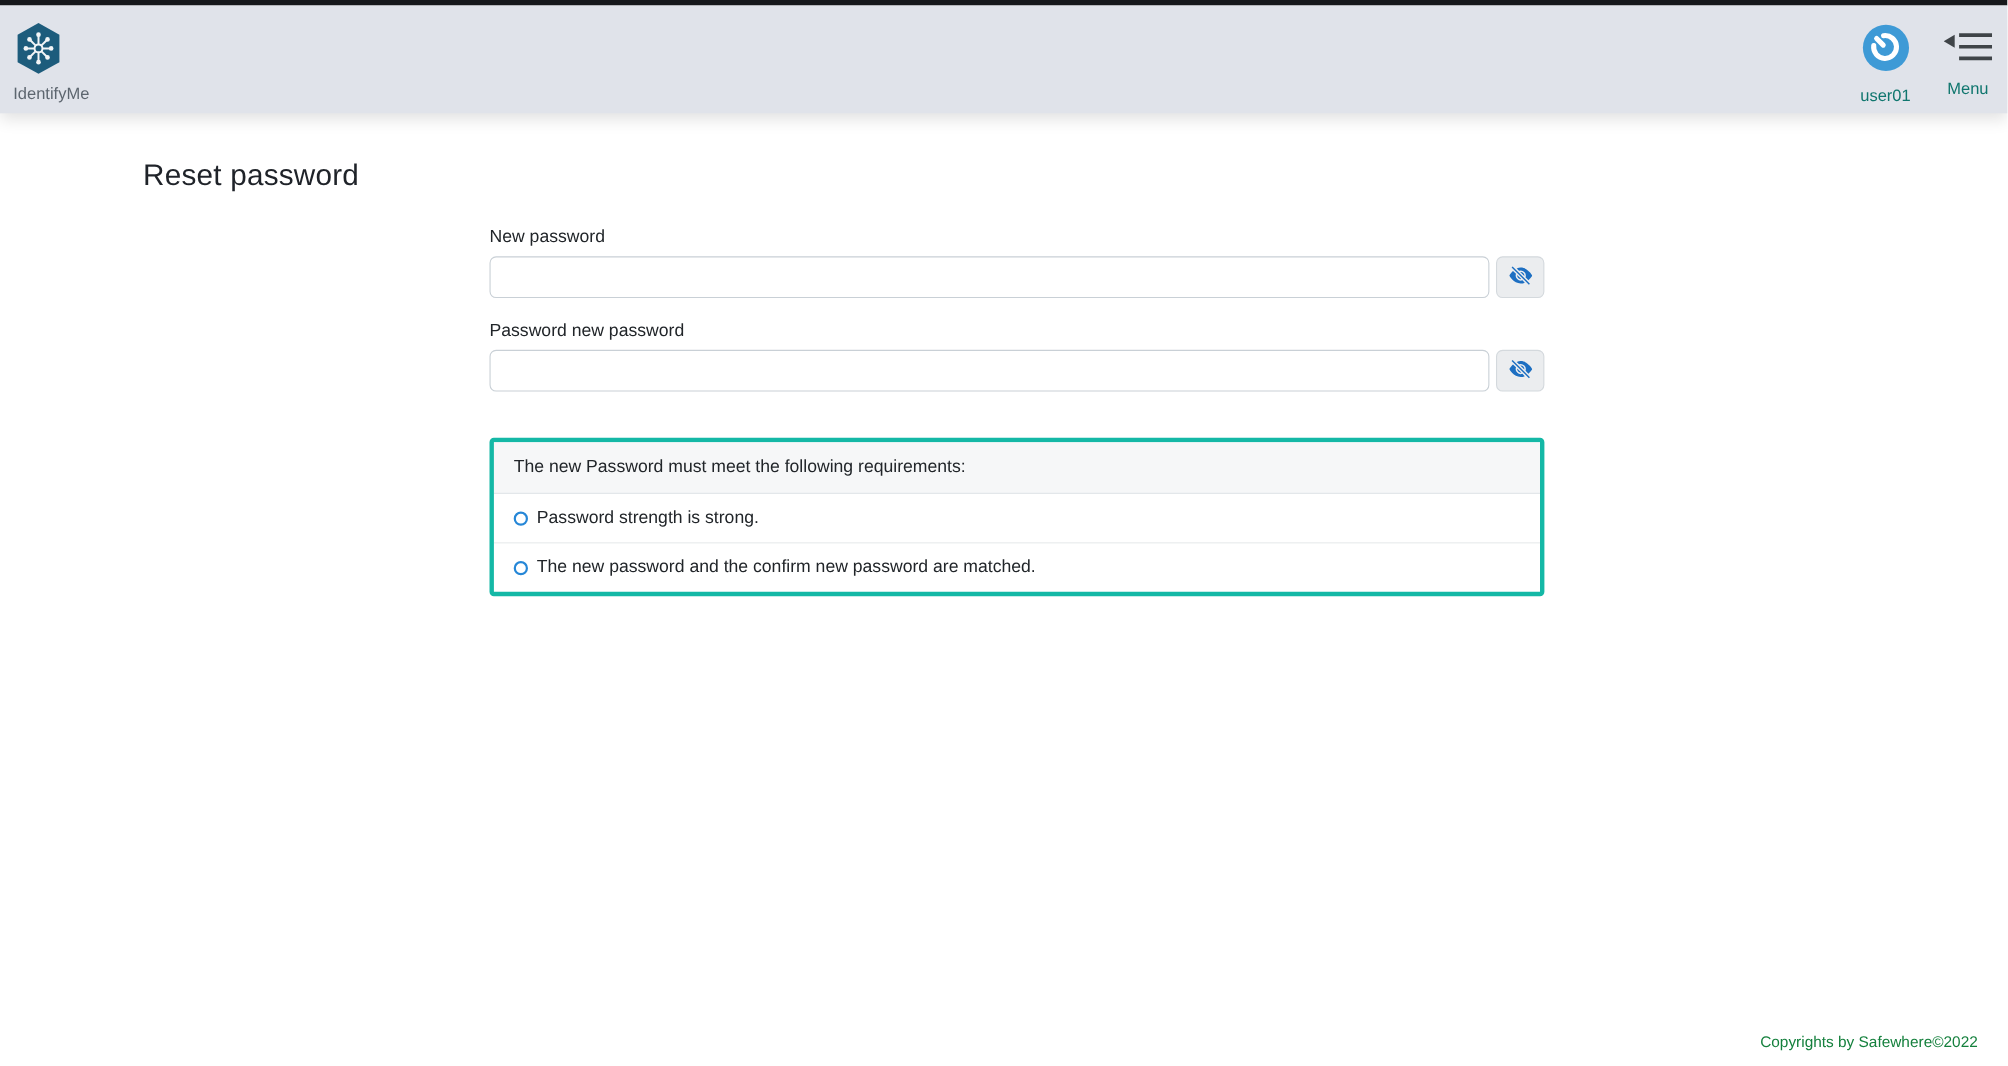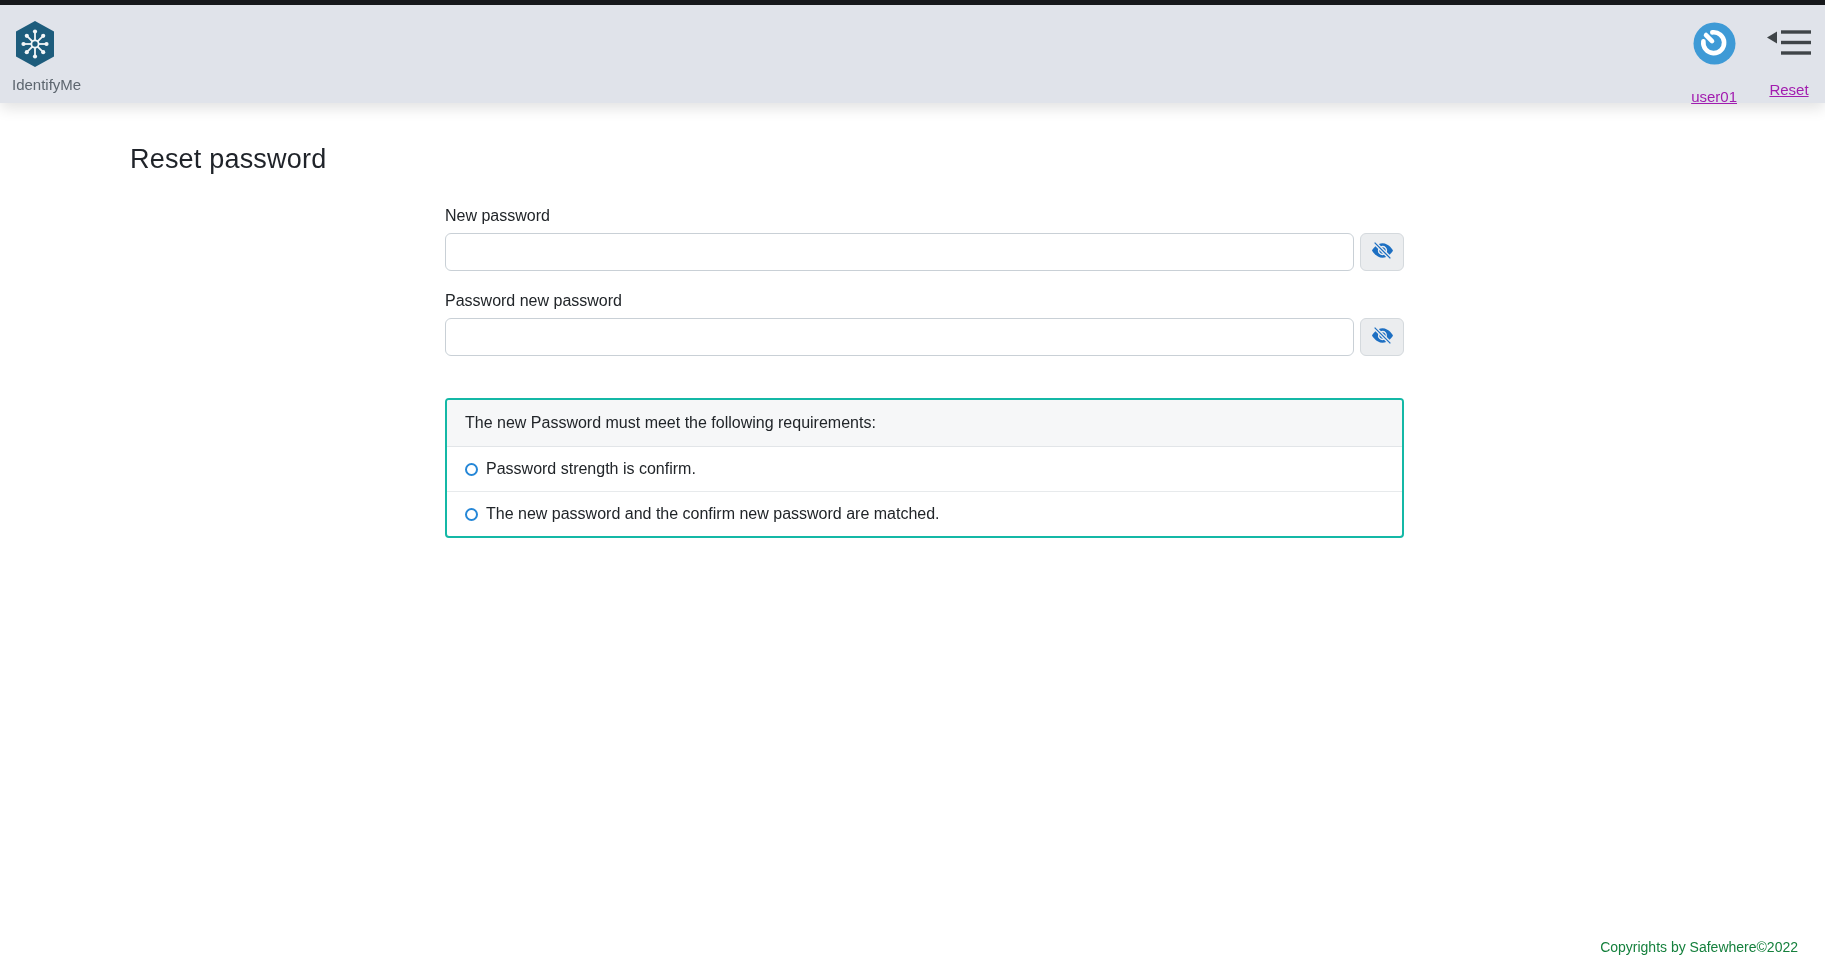--- a/index.html
+++ b/index.html
@@ -44,24 +44,23 @@
     gap: 30px;
     padding-top: 16px;
   }
   .user-block, .menu-block {
     display: flex;
     flex-direction: column;
     align-items: center;
     cursor: pointer;
   }
   .user-block .label, .menu-block .label {
-    margin-top: 18px;
+    margin-top: 8px;
     font-size: 15px;
-    color: #a21caf;
-    text-decoration: underline;
+    color: #0f766e;
   }
   .menu-block svg { margin-top: 7px; }
   .page {
     padding-top: 41px;
     min-height: 820px;
     padding-left: 24px;
   }
   .page-title {
     margin-left: 106px;
     font-size: 27px;
@@ -120,21 +119,21 @@
     background: #7aace0;
     color: #ffffff;
     border: 1px solid #7aace0;
     border-radius: 4px;
     font-size: 16px;
     font-family: "Liberation Sans", sans-serif;
     cursor: pointer;
   }
   .req-card {
     margin-top: 42px;
-    border: 2px solid #14b8a6;
+    border: 4px solid #14b8a6;
     border-radius: 4px;
     overflow: hidden;
     background: #ffffff;
   }
   .req-header {
     background: #f6f7f8;
     border-bottom: 1px solid #e2e5e8;
     padding: 14px 18px;
     font-size: 16px;
     color: #212529;
@@ -223,21 +222,21 @@
       <span>
         <svg width="44" height="31" viewBox="0 0 44 31">
           <g stroke="#3f4448" stroke-width="3.4">
             <line x1="14" y1="4" x2="44" y2="4"></line>
             <line x1="14" y1="14.5" x2="44" y2="14.5"></line>
             <line x1="14" y1="25" x2="44" y2="25"></line>
           </g>
           <polygon points="0,9.5 10,3.5 10,15.5" fill="#3f4448"></polygon>
         </svg>
       </span>
-      <span class="label">Reset</span>
+      <span class="label">Menu</span>
     </div>
   </div>
 </div>
 
 <div class="page">
   <h1 class="page-title">Reset password</h1>
 
   <div class="form-col">
     <label class="field-label">New password</label>
     <div class="input-row">
@@ -264,21 +263,21 @@
         </span>
       </button>
     </div>
 
 
     <div class="req-card">
       <div class="req-header">The new Password must meet the following requirements:</div>
       <ul class="req-list">
         <li class="req-item">
           <span class="circle-icon"></span>
-          <span>Password strength is confirm.</span>
+          <span>Password strength is strong.</span>
         </li>
         <li class="req-item">
           <span class="circle-icon"></span>
           <span>The new password and the confirm new password are matched.</span>
         </li>
       </ul>
     </div>
   </div>
 </div>
 

